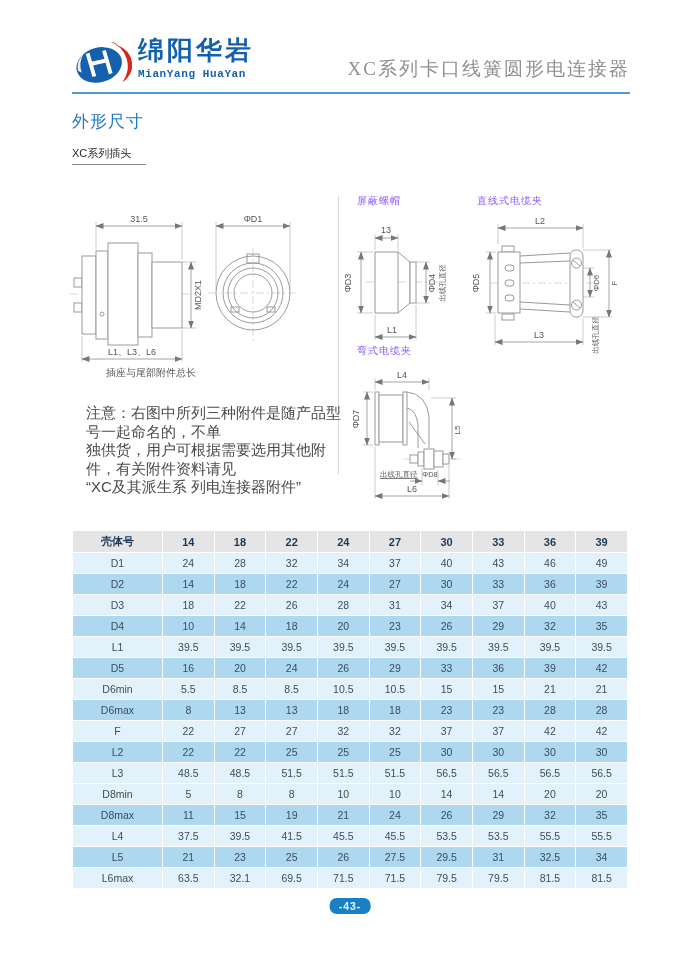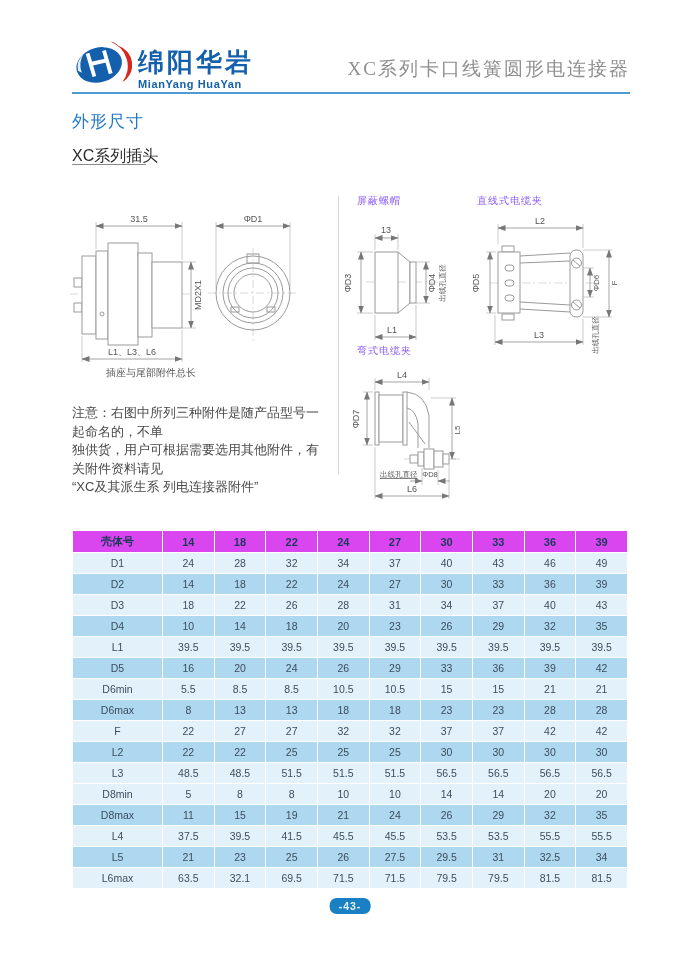--- a/index.html
+++ b/index.html
@@ -1,51 +1,51 @@
 <!DOCTYPE html>
 <html><head>
 <meta charset="utf-8">
 <style>
   html,body{margin:0;padding:0;background:#ffffff;}
   .page{position:relative;width:700px;height:956px;background:#ffffff;overflow:hidden;
         font-family:"Liberation Sans","DejaVu Sans",sans-serif;}
 
   
-  .logo-wrap{position:absolute;left:74px;top:38px;display:flex;align-items:flex-end;}
+  .logo-wrap{position:absolute;left:74px;top:38px;display:flex;align-items:flex-start;font-family:Liberation Mono, monospace;}
   .logo-mark{width:58px;height:52px;}
   .logo-text{margin-left:6px;display:flex;flex-direction:column;justify-content:center;}
   .logo-cn{font-size:26px;font-weight:bold;color:#1460ad;letter-spacing:3px;line-height:28px;}
   .logo-en{font-size:11px;font-weight:bold;color:#1460ad;letter-spacing:0.6px;margin-top:2px;}
   .doc-title{position:absolute;right:70px;top:56px;font-family:"Liberation Serif","DejaVu Serif",serif;
              font-size:19px;font-weight:normal;color:#8f8f8f;letter-spacing:2px;}
   .header-rule{position:absolute;left:72px;top:92px;width:558px;height:2px;background:#4e9ad3;}
 
   .section-title{position:absolute;left:72px;top:110px;font-size:17px;font-weight:normal;color:#1e78c8;letter-spacing:1px;}
-  .subtitle{position:absolute;left:72px;top:146px;font-size:16px;color:#2b2b2b;}
+  .subtitle{position:absolute;left:72px;top:146px;font-size:11px;color:#2b2b2b;}
   .subtitle-rule{position:absolute;left:72px;top:164px;width:74px;height:1px;background:#8a8a8a;}
 
   
   .drawing{position:absolute;}
   .drw-title{position:absolute;font-size:10px;color:#8b5cf6;letter-spacing:1px;}
   .v-divider{position:absolute;left:338px;top:196px;width:1px;height:278px;background:#d7d7d7;}
-  .note{position:absolute;left:72px;top:404px;width:256px;font-size:13px;color:#4a4a4a;line-height:18.5px;}
+  .note{position:absolute;left:86px;top:404px;width:256px;font-size:15px;color:#4a4a4a;line-height:18.5px;}
 
   svg .shape{fill:#ffffff;stroke:#9a9a9a;stroke-width:1;}
   svg .shapenf{fill:none;stroke:#9a9a9a;stroke-width:1;}
   svg .dim{stroke:#808080;stroke-width:0.7;fill:none;}
   svg .ext{stroke:#aaaaaa;stroke-width:0.6;}
   svg .cl{stroke:#c0c0c0;stroke-width:0.6;stroke-dasharray:8 3 2 3;}
   svg .dtx{fill:#555;font-size:9px;font-family:"Liberation Sans",sans-serif;}
   svg .dtxs{fill:#555;font-size:7.5px;font-family:"Liberation Sans",sans-serif;}
 
   
   .dim-table{position:absolute;left:72px;top:530px;width:556px;border-collapse:collapse;table-layout:fixed;}
   .dim-table td{border:1.5px solid #ffffff;text-align:center;vertical-align:middle;
                 font-size:10.5px;color:#3c4e5d;height:20px;padding:0;overflow:hidden;}
-  .thead-row td{background:#d946ef;color:#1b3a5a;font-weight:bold;font-size:11px;height:21px;}
+  .thead-row td{background:#e5e5e5;color:#1b3a5a;font-weight:bold;font-size:11px;height:21px;}
   .row-light td{background:#e3f1fb;}
   .row-mid td{background:#aed7f0;}
 
   .page-badge{position:absolute;left:350px;top:898px;transform:translateX(-50%);
               background:#1a80c4;color:#e8f4fc;font-size:10.5px;font-weight:bold;
               padding:2px 9px;border-radius:7px;letter-spacing:1px;}
 </style>
 </head>
 <body>
 

